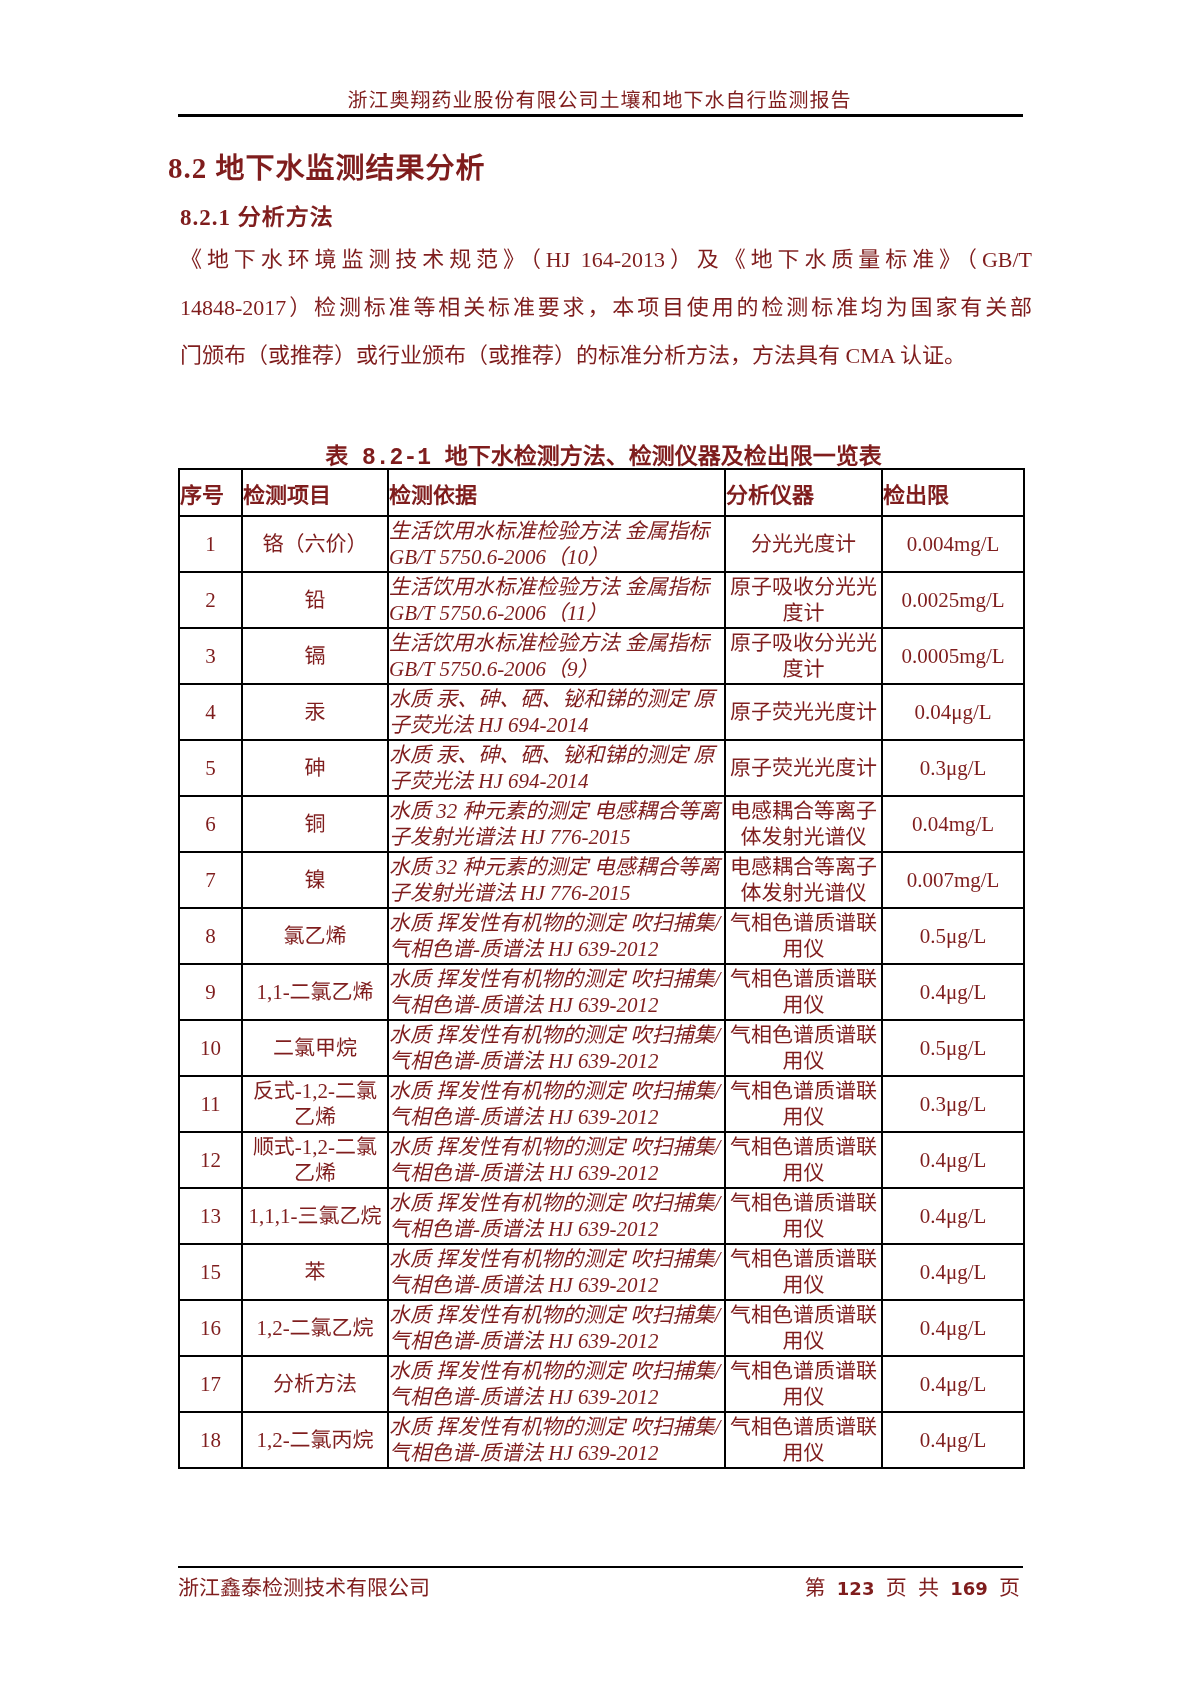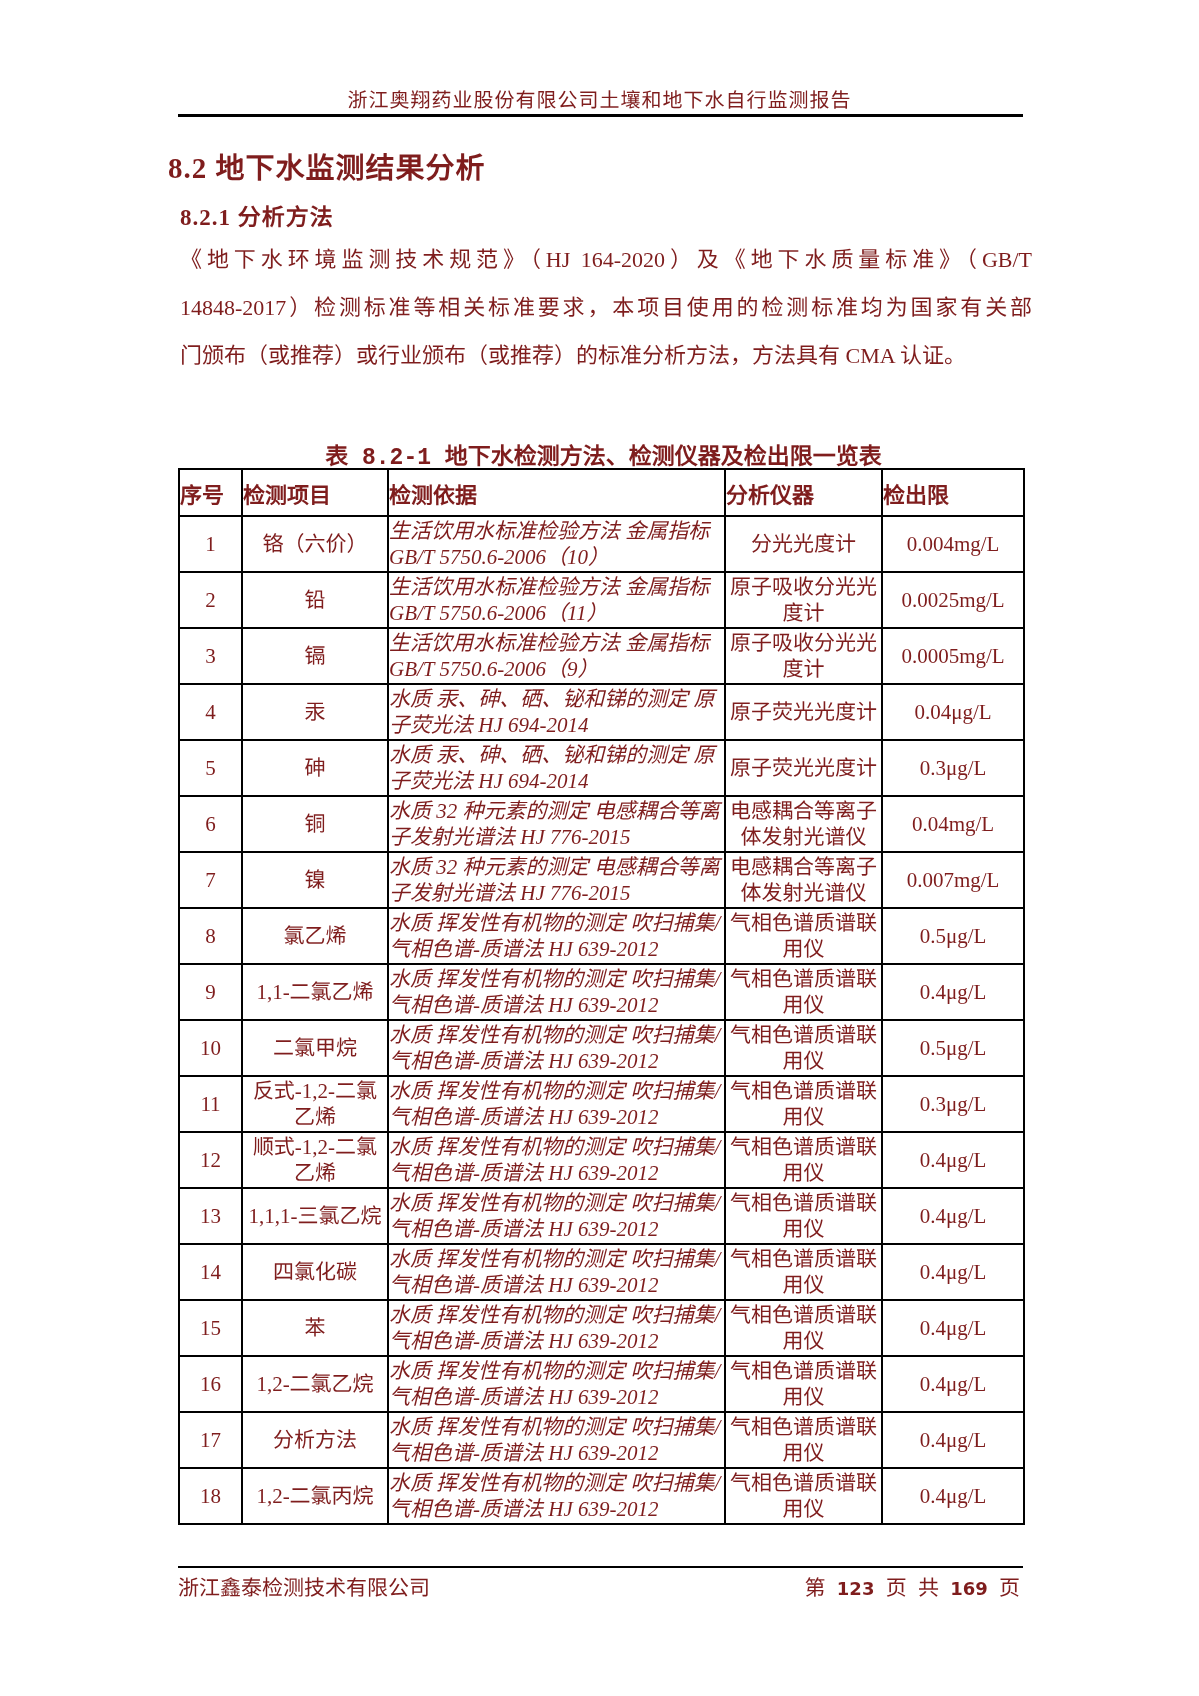--- a/index.html
+++ b/index.html
@@ -93,21 +93,21 @@
 
 <div class="page">
 
   <div class="header-title">浙江奥翔药业股份有限公司土壤和地下水自行监测报告</div>
   <div class="header-rule"></div>
 
   <div class="h1">8.2 地下水监测结果分析</div>
   <div class="h2">8.2.1 分析方法</div>
 
   <div class="intro">
-    <div class="pline">《地下水环境监测技术规范》（HJ 164-2020）及《地下水质量标准》（GB/T</div>
+    <div class="pline">《地下水环境监测技术规范》（HJ 164-2013）及《地下水质量标准》（GB/T</div>
     <div class="pline">14848-2017）检测标准等相关标准要求，本项目使用的检测标准均为国家有关部</div>
     <div class="pline last">门颁布（或推荐）或行业颁布（或推荐）的标准分析方法，方法具有 CMA 认证。</div>
   </div>
 
   <div class="table-title">表 8.2-1 地下水检测方法、检测仪器及检出限一览表</div>
 
   <table class="det">
     <colgroup>
       <col style="width:63px">
       <col style="width:146px">
@@ -210,27 +210,20 @@
       <td class="c-limit">0.4μg/L</td>
     </tr>
         <tr>
       <td class="c-no">13</td>
       <td class="c-item">1,1,1-三氯乙烷</td>
       <td class="c-basis">水质 挥发性有机物的测定 吹扫捕集/气相色谱-质谱法 HJ 639-2012</td>
       <td class="c-instr">气相色谱质谱联用仪</td>
       <td class="c-limit">0.4μg/L</td>
     </tr>
         <tr>
-      <td class="c-no">14</td>
-      <td class="c-item">四氯化碳</td>
-      <td class="c-basis">水质 挥发性有机物的测定 吹扫捕集/气相色谱-质谱法 HJ 639-2012</td>
-      <td class="c-instr">气相色谱质谱联用仪</td>
-      <td class="c-limit">0.4μg/L</td>
-    </tr>
-        <tr>
       <td class="c-no">15</td>
       <td class="c-item">苯</td>
       <td class="c-basis">水质 挥发性有机物的测定 吹扫捕集/气相色谱-质谱法 HJ 639-2012</td>
       <td class="c-instr">气相色谱质谱联用仪</td>
       <td class="c-limit">0.4μg/L</td>
     </tr>
         <tr>
       <td class="c-no">16</td>
       <td class="c-item">1,2-二氯乙烷</td>
       <td class="c-basis">水质 挥发性有机物的测定 吹扫捕集/气相色谱-质谱法 HJ 639-2012</td>

